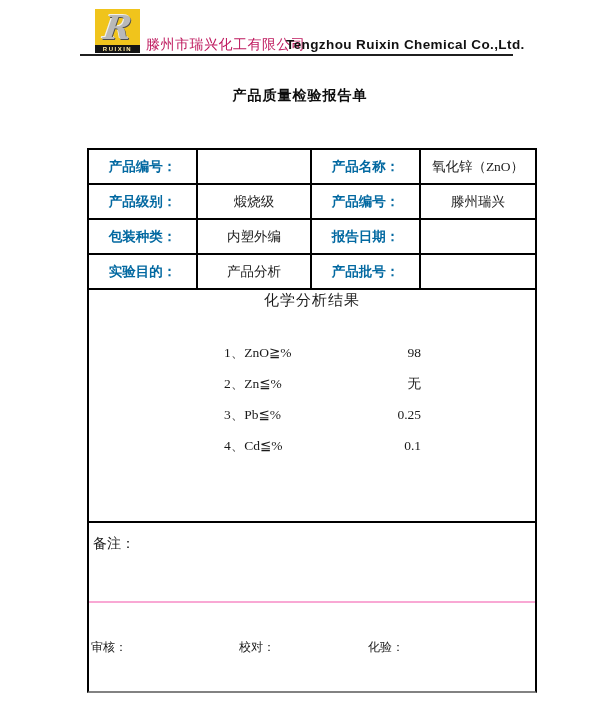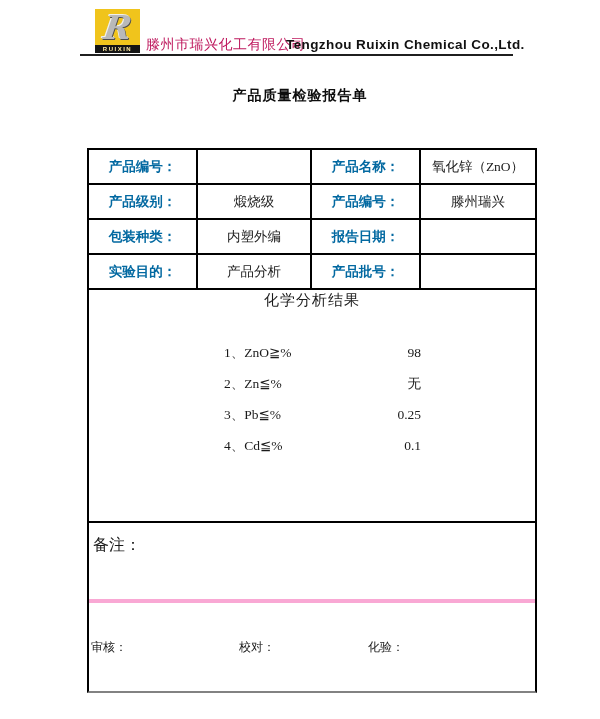--- a/index.html
+++ b/index.html
@@ -124,23 +124,23 @@
   .analysis-item {
     height: 31px;
     margin-left: 135px;
     width: 197px;
     display: flex; align-items: center; justify-content: space-between;
     font-size: 13.5px;
     gap: 23px;
   }
   .remarks {
     height: 80px;
-    border-bottom: 4px solid #f9a8d4;
+    border-bottom: 2px solid #f9a8d4;
     padding: 12px 0 0 4px;
-    font-size: 16px;
+    font-size: 14px;
   }
   .signatures {
     flex: 1;
     position: relative;
     font-size: 12px;
     text-align: center;
   }
   .sig { position: absolute; top: 36px; white-space: nowrap; }
   .sig-0 { left: 2px; }
   .sig-1 { left: 150px; }

